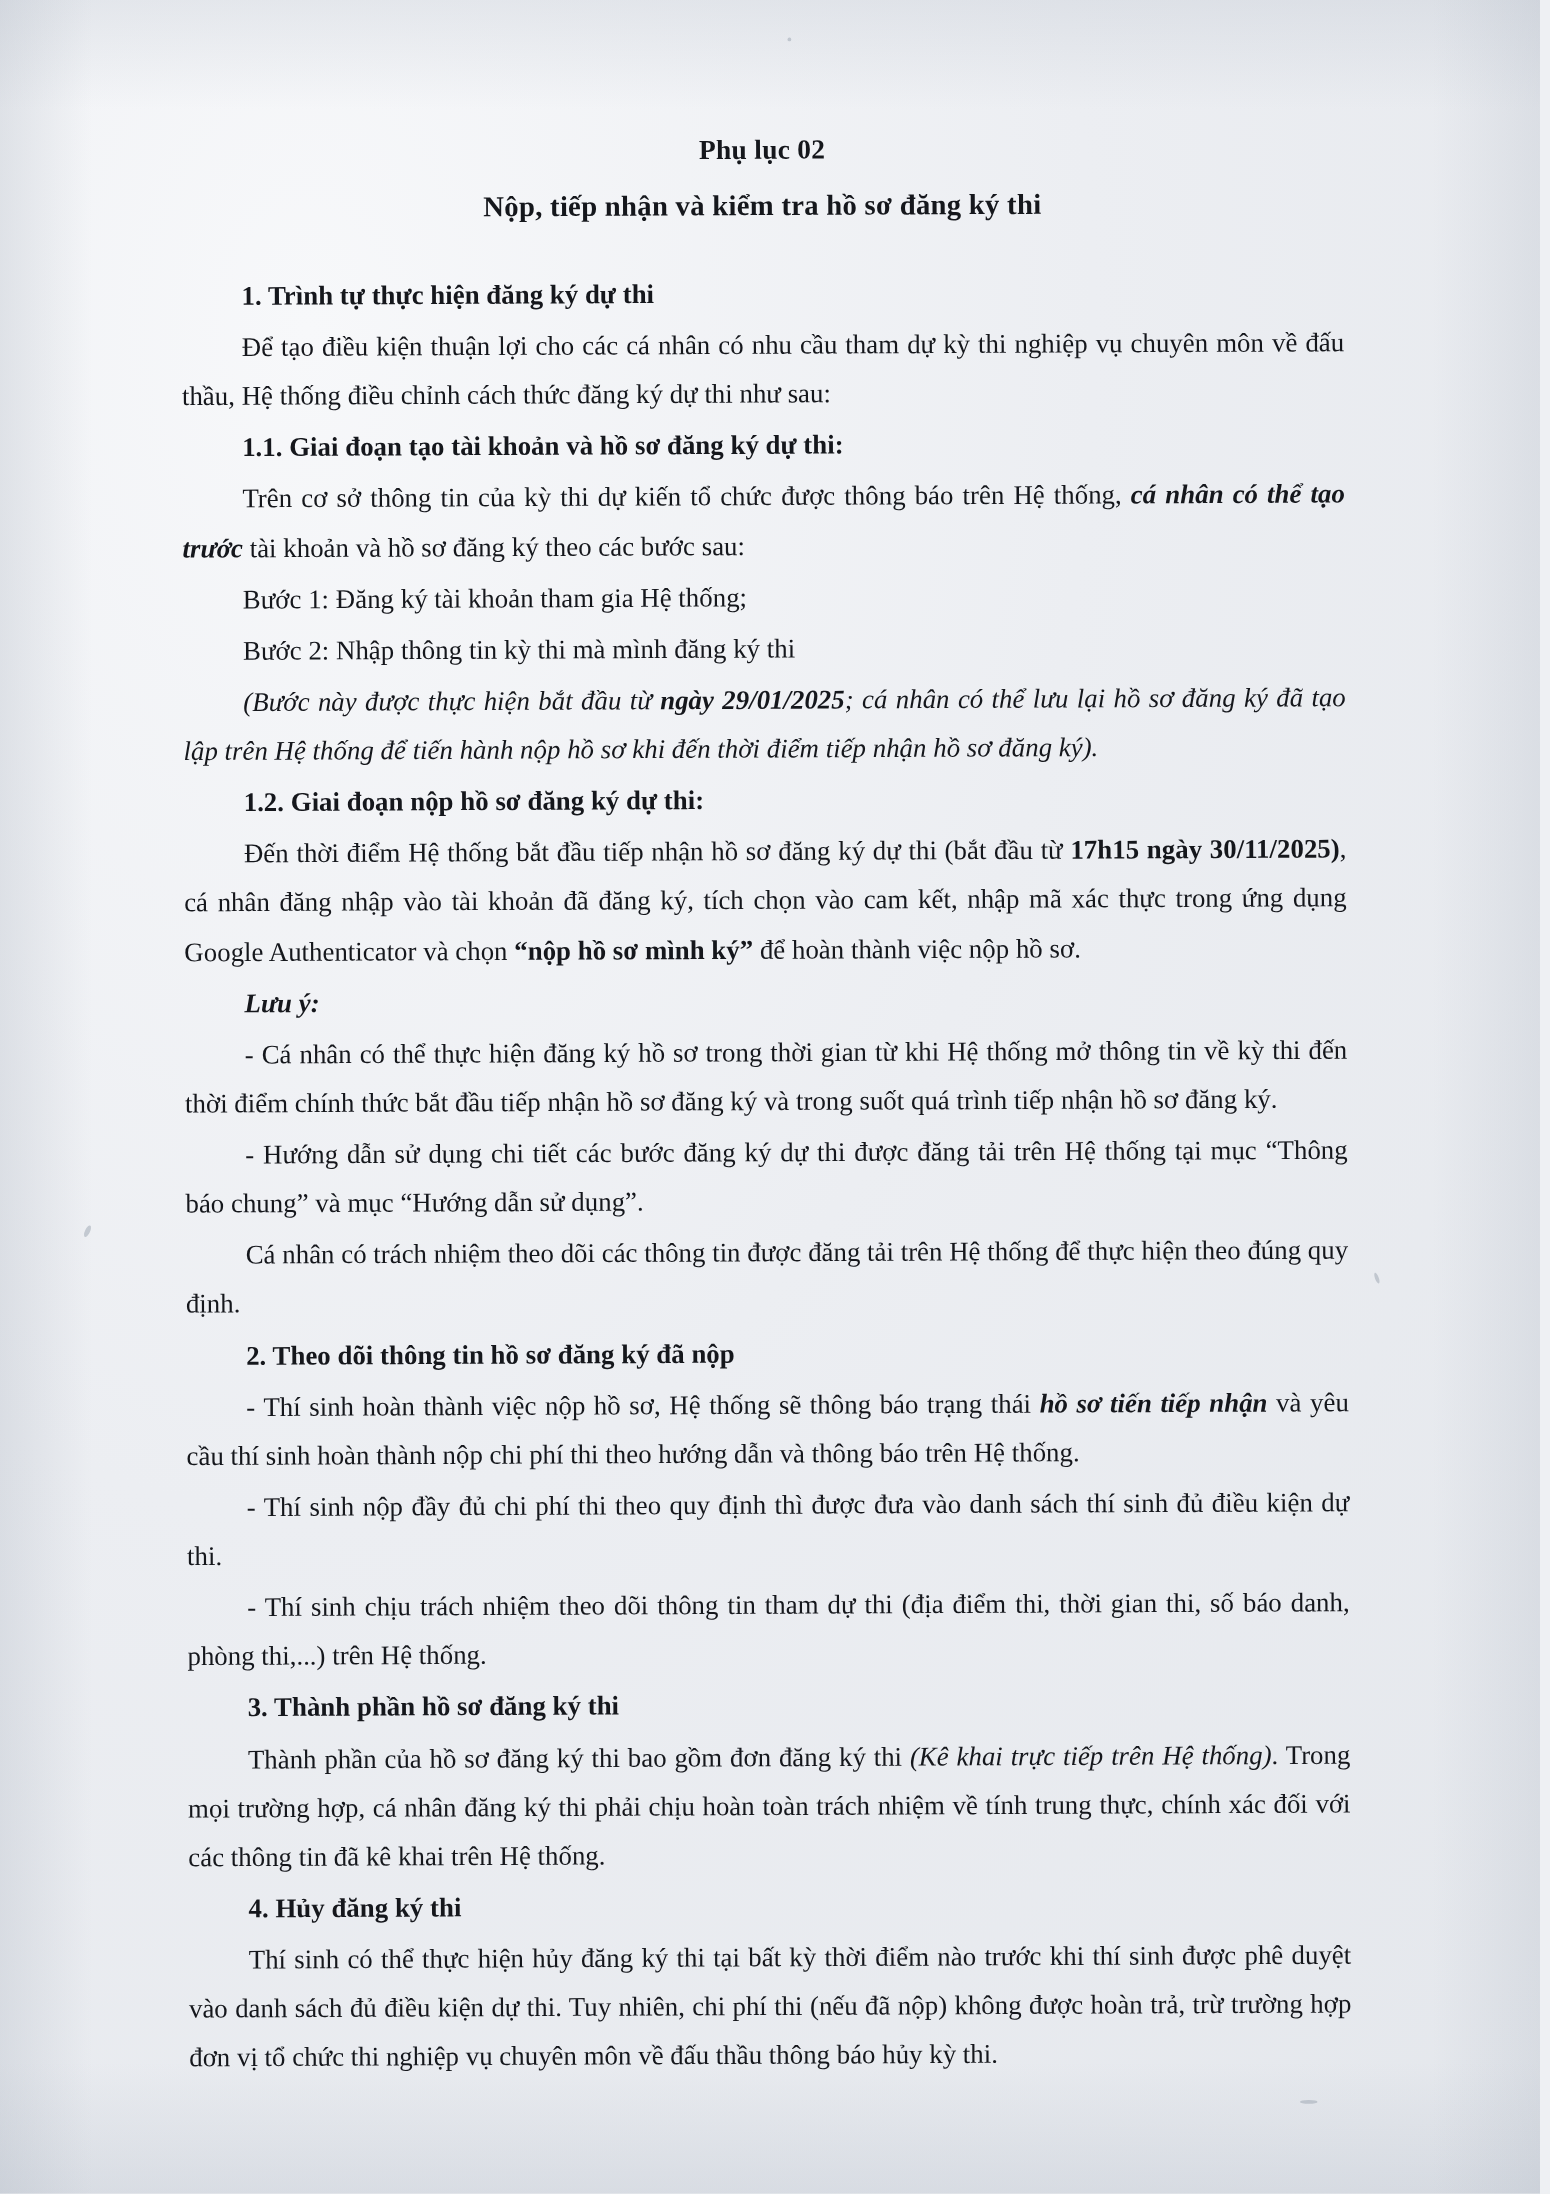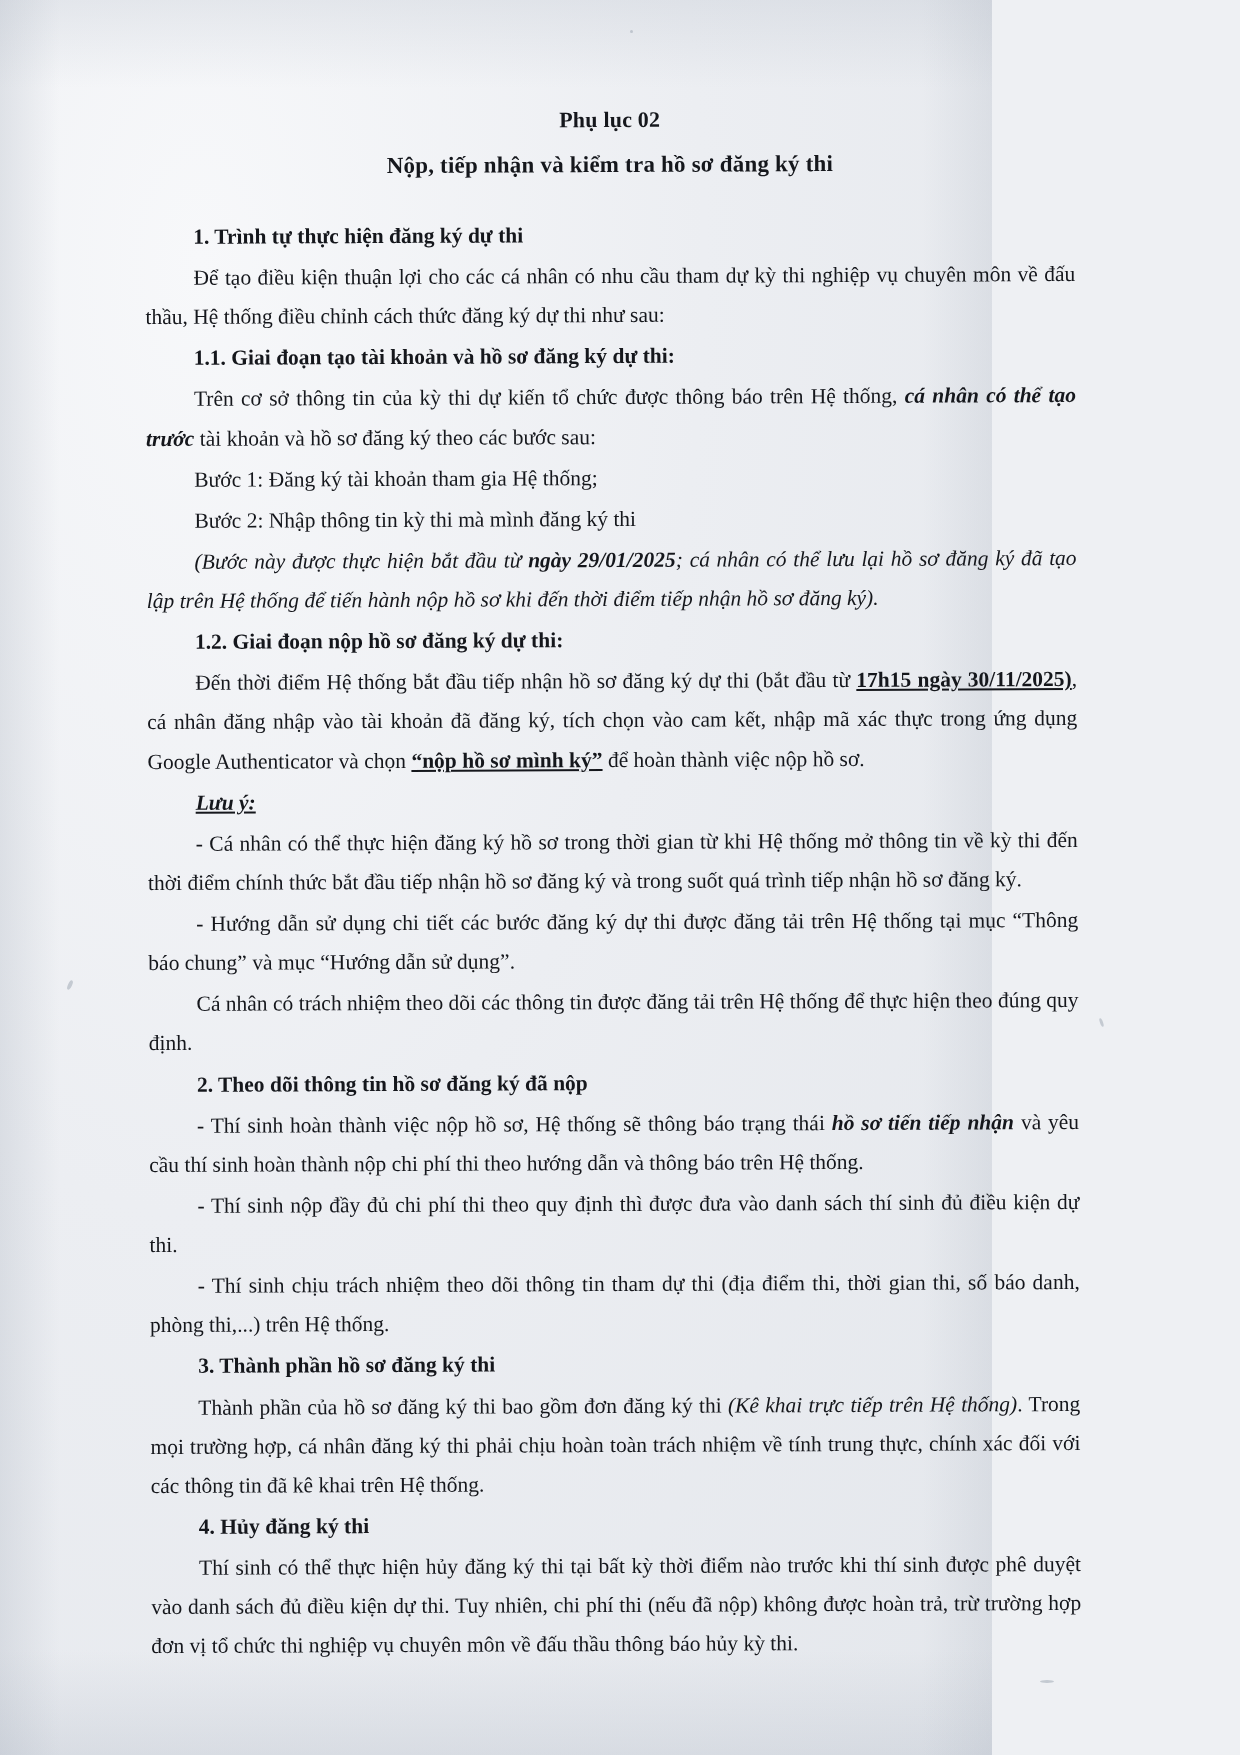--- a/index.html
+++ b/index.html
@@ -8,21 +8,21 @@
   }
   body {
     width: 1240px;
     height: 1755px;
     background: #eef0f3;
     font-family: "Liberation Serif", serif;
     overflow: hidden;
   }
   .page {
     position: relative;
-    width: 992px;
+    width: 1232px;
     height: 1755px;
     background:
       radial-gradient(ellipse at 20% 15%, #f7f8fa 0%, #eceef2 45%, #e4e7ec 100%);
     box-sizing: border-box;
   }
   
   .page::before {
     content: "";
     position: absolute;
     inset: 0;
@@ -63,24 +63,24 @@
     text-align: justify;
     text-justify: inter-word;
   }
   .ind {
     text-indent: 48px;
   }
   .h {
     font-weight: bold;
     text-indent: 48px;
   }
-  .b { font-weight: bold; text-decoration: underline; }
+  .b { font-weight: bold; }
   .i { font-style: italic; }
   .bi { font-weight: bold; font-style: italic; }
-  .u { text-decoration: underline; }
+  .u { }
   
   .mark {
     position: absolute;
     background: #9aa3b0;
     opacity: .5;
     border-radius: 50%;
   }
   .m1 { left: 68px; top: 980px; width: 4px; height: 10px; transform: rotate(25deg); }
   .m2 { left: 1100px; top: 1018px; width: 3px; height: 9px; transform: rotate(-20deg); }
   .m3 { left: 1040px; top: 1680px; width: 14px; height: 3px; }

